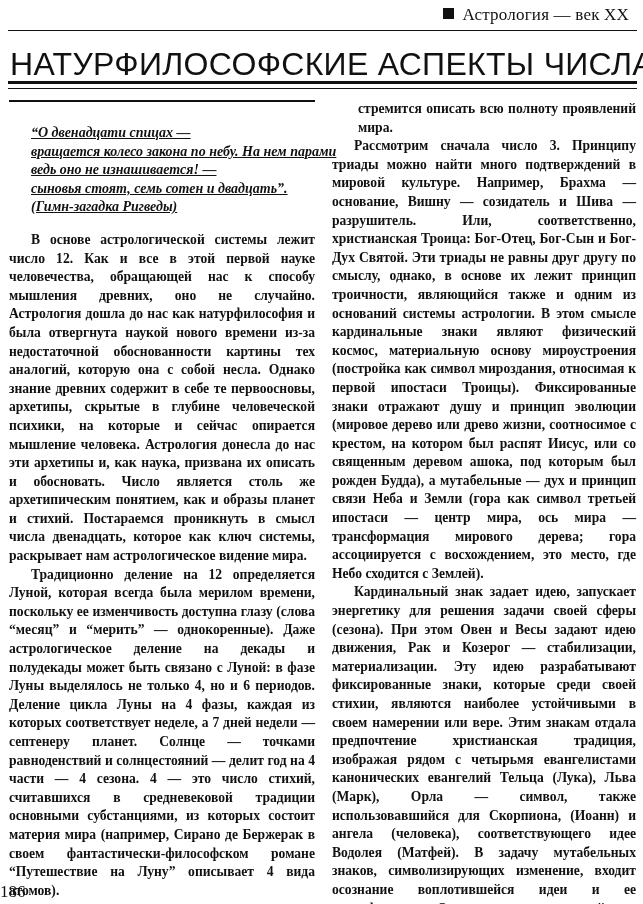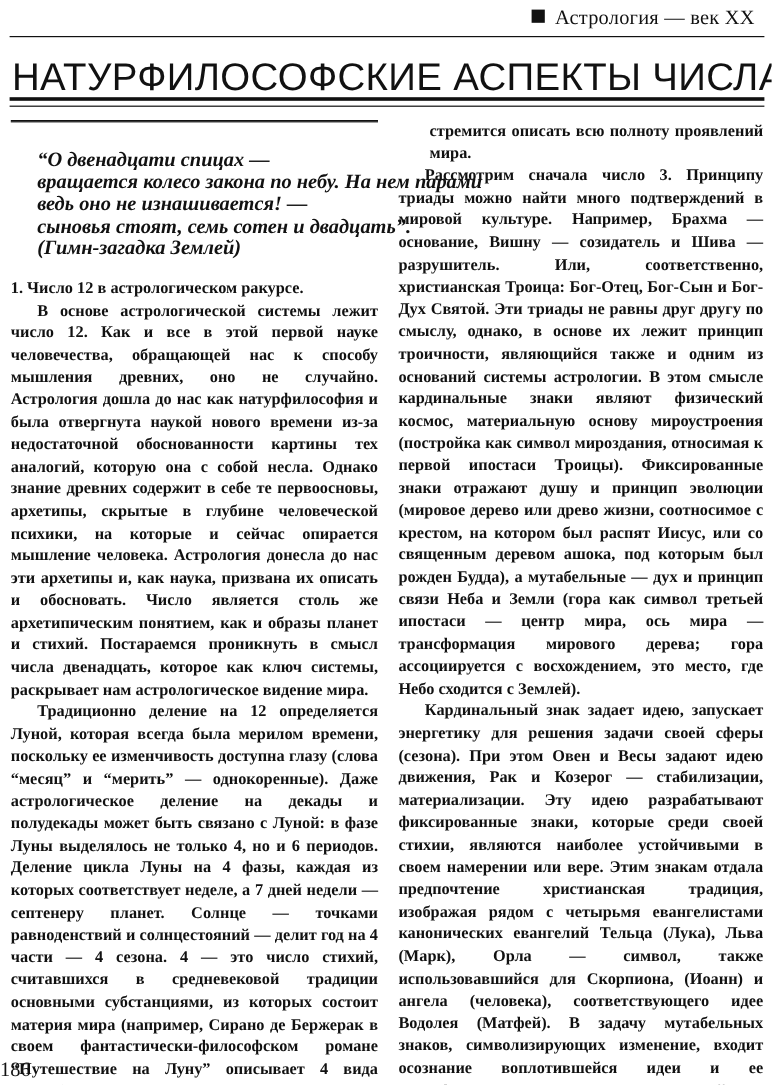--- a/index.html
+++ b/index.html
@@ -10,21 +10,21 @@
   .rule-top { position:absolute; left:8px; right:6px; top:30px; border-top:1.5px solid #111; }
   .title { position:absolute; left:10px; top:46px; font-family:Liberation Sans, sans-serif;
            font-size:32px; letter-spacing:0.3px; white-space:nowrap; }
   .rule-title-thick { position:absolute; left:8px; right:6px; top:81px; border-top:3px solid #111; }
   .rule-title-thin { position:absolute; left:8px; right:6px; top:88px; border-top:1px solid #111; }
   .col { position:absolute; font-size:13.6px; line-height:18.6px; text-align:justify; font-weight:bold; }
   .col-left { left:9px; width:306px; top:100px; }
   .col-right { left:332px; width:304px; top:100px; }
   .author-rule { border-top:1.5px solid #111; width:306px; }
   .author { font-size:13px; font-weight:bold; padding:6px 0 4px 0; }
-  .epigraph { font-style:italic; margin:22px 0 14px 22px; text-align:left; font-size:17px; line-height:18.6px; }
+  .epigraph { font-style:italic; margin:22px 0 14px 22px; text-align:left; font-size:14px; line-height:18.6px;text-decoration:underline; }
   .epigraph div { white-space:nowrap; }
   .section-title { font-weight:bold; margin-top:6px; font-size:13.6px; }
   p { margin:0; text-indent:22px; }
   p.noindent { text-indent:0;margin-left:26px; }
   .page-number { position:absolute; left:0; right:0; top:882px; font-size:17px; }
 </style>
 </head>
 <body>
 
 <div class="running-head">
@@ -38,24 +38,23 @@
 
 <div class="col col-left">
   <div class="author-rule"></div>
   <div class="author-rule"></div>
 
   <div class="epigraph">
     <div>“О двенадцати спицах —</div>
     <div>вращается колесо закона по небу. На нем парами</div>
     <div>ведь оно не изнашивается! —</div>
     <div>сыновья стоят, семь сотен и двадцать”.</div>
-    <div>(Гимн-загадка Землей)</div>
+    <div>(Гимн-загадка Ригведы)</div>
   </div>
 
-  <div class="section-title">1. Число 12 в астрологическом ракурсе.</div>
   <p>В основе астрологической системы лежит число 12. Как и все в этой первой науке человечества, обращающей нас к способу мышления древних, оно не случайно. Астрология дошла до нас как натурфилософия и была отвергнута наукой нового времени из-за недостаточной обоснованности картины тех аналогий, которую она с собой несла. Однако знание древних содержит в себе те первоосновы, архетипы, скрытые в глубине человеческой психики, на которые и сейчас опирается мышление человека. Астрология донесла до нас эти архетипы и, как наука, призвана их описать и обосновать. Число является столь же архетипическим понятием, как и образы планет и стихий. Постараемся проникнуть в смысл числа двенадцать, которое как ключ системы, раскрывает нам астрологическое видение мира.</p>
   <p>Традиционно деление на 12 определяется Луной, которая всегда была мерилом времени, поскольку ее изменчивость доступна глазу (слова “месяц” и “мерить” — однокоренные). Даже астрологическое деление на декады и полудекады может быть связано с Луной: в фазе Луны выделялось не только 4, но и 6 периодов. Деление цикла Луны на 4 фазы, каждая из которых соответствует неделе, а 7 дней недели — септенеру планет. Солнце — точками равноденствий и солнцестояний — делит год на 4 части — 4 сезона. 4 — это число стихий, считавшихся в средневековой традиции основными субстанциями, из которых состоит материя мира (например, Сирано де Бержерак в своем фантастически-философском романе “Путешествие на Луну” описывает 4 вида атомов).</p>
 
 </div>
 
 <div class="col col-right">
   <p class="noindent">стремится описать всю полноту проявлений мира.</p>
   <p>Рассмотрим сначала число 3. Принципу триады можно найти много подтверждений в мировой культуре. Например, Брахма — основание, Вишну — созидатель и Шива — разрушитель. Или, соответственно, христианская Троица: Бог-Отец, Бог-Сын и Бог-Дух Святой. Эти триады не равны друг другу по смыслу, однако, в основе их лежит принцип троичности, являющийся также и одним из оснований системы астрологии. В этом смысле кардинальные знаки являют физический космос, материальную основу мироустроения (постройка как символ мироздания, относимая к первой ипостаси Троицы). Фиксированные знаки отражают душу и принцип эволюции (мировое дерево или древо жизни, соотносимое с крестом, на котором был распят Иисус, или со священным деревом ашока, под которым был рожден Будда), а мутабельные — дух и принцип связи Неба и Земли (гора как символ третьей ипостаси — центр мира, ось мира — трансформация мирового дерева; гора ассоциируется с восхождением, это место, где Небо сходится с Землей).</p>
   <p>Кардинальный знак задает идею, запускает энергетику для решения задачи своей сферы (сезона). При этом Овен и Весы задают идею движения, Рак и Козерог — стабилизации, материализации. Эту идею разрабатывают фиксированные знаки, которые среди своей стихии, являются наиболее устойчивыми в своем намерении или вере. Этим знакам отдала предпочтение христианская традиция, изображая рядом с четырьмя евангелистами канонических евангелий Тельца (Лука), Льва (Марк), Орла — символ, также использовавшийся для Скорпиона, (Иоанн) и ангела (человека), соответствующего идее Водолея (Матфей). В задачу мутабельных знаков, символизирующих изменение, входит осознание воплотившейся идеи и ее трансформация. Они сомневаются в старой идее и готовят почву для возникновения нового импульса. Воля начинает, чувство продолжает, разум разрушает.</p>
 

